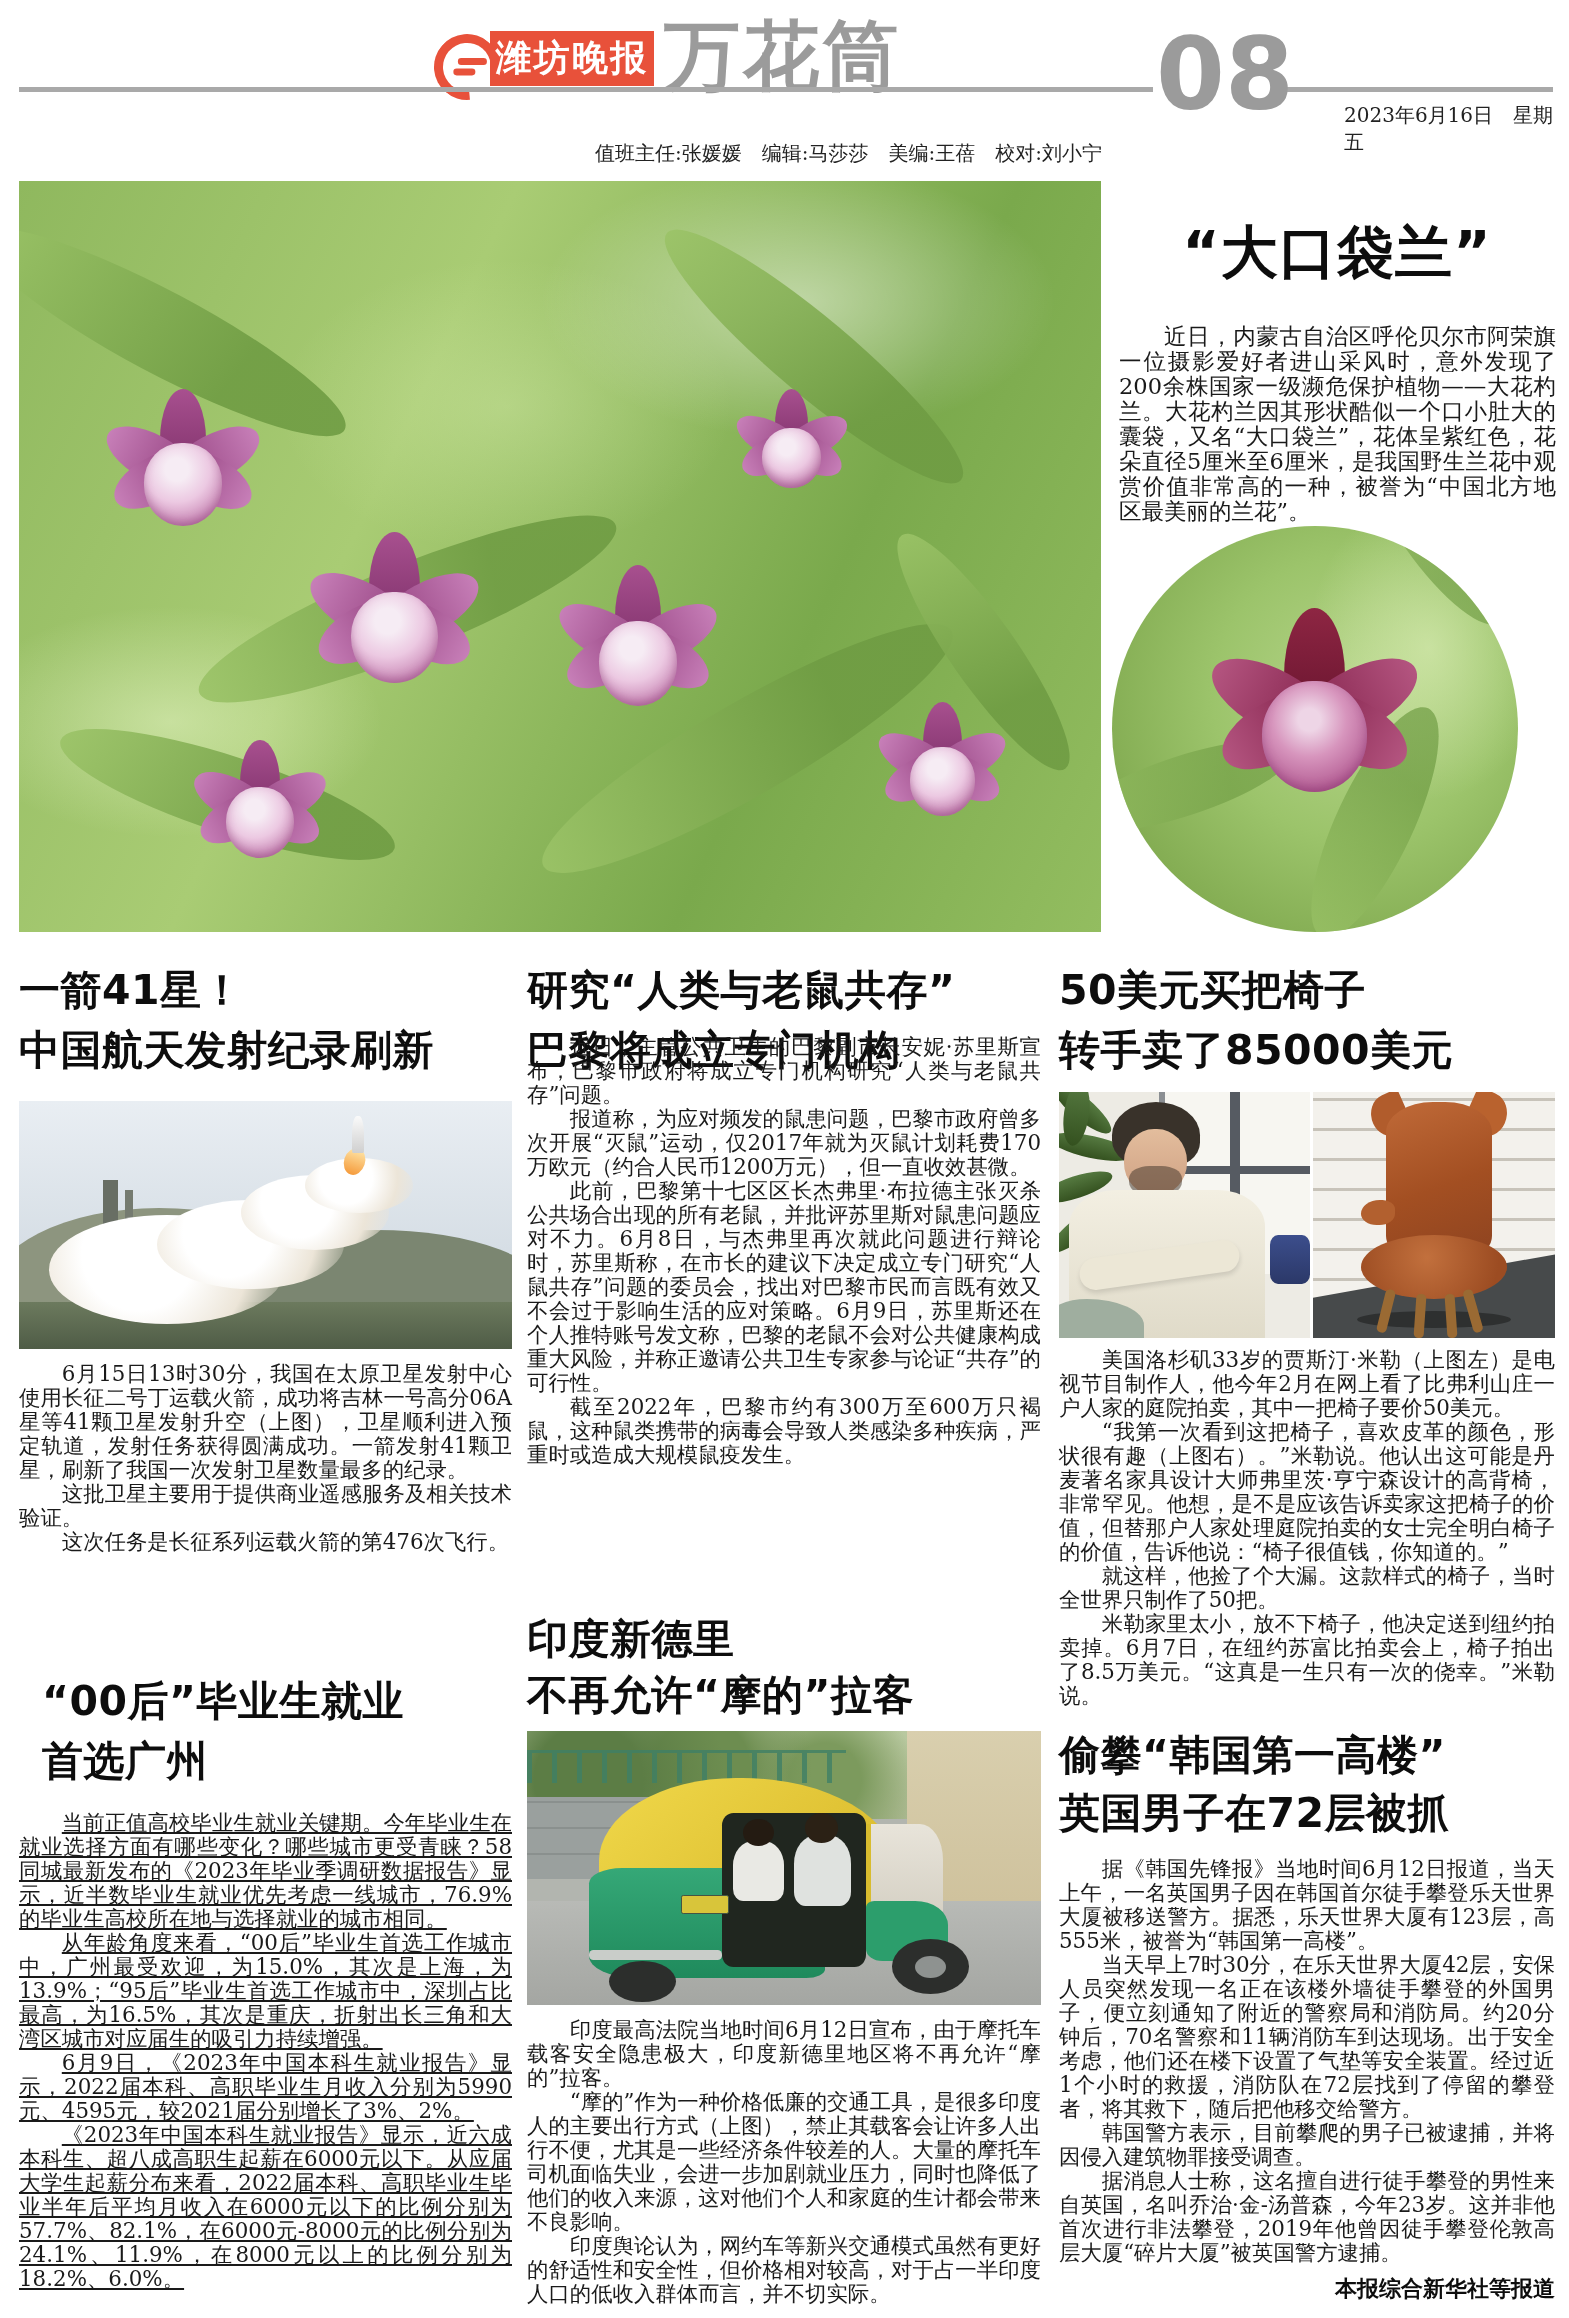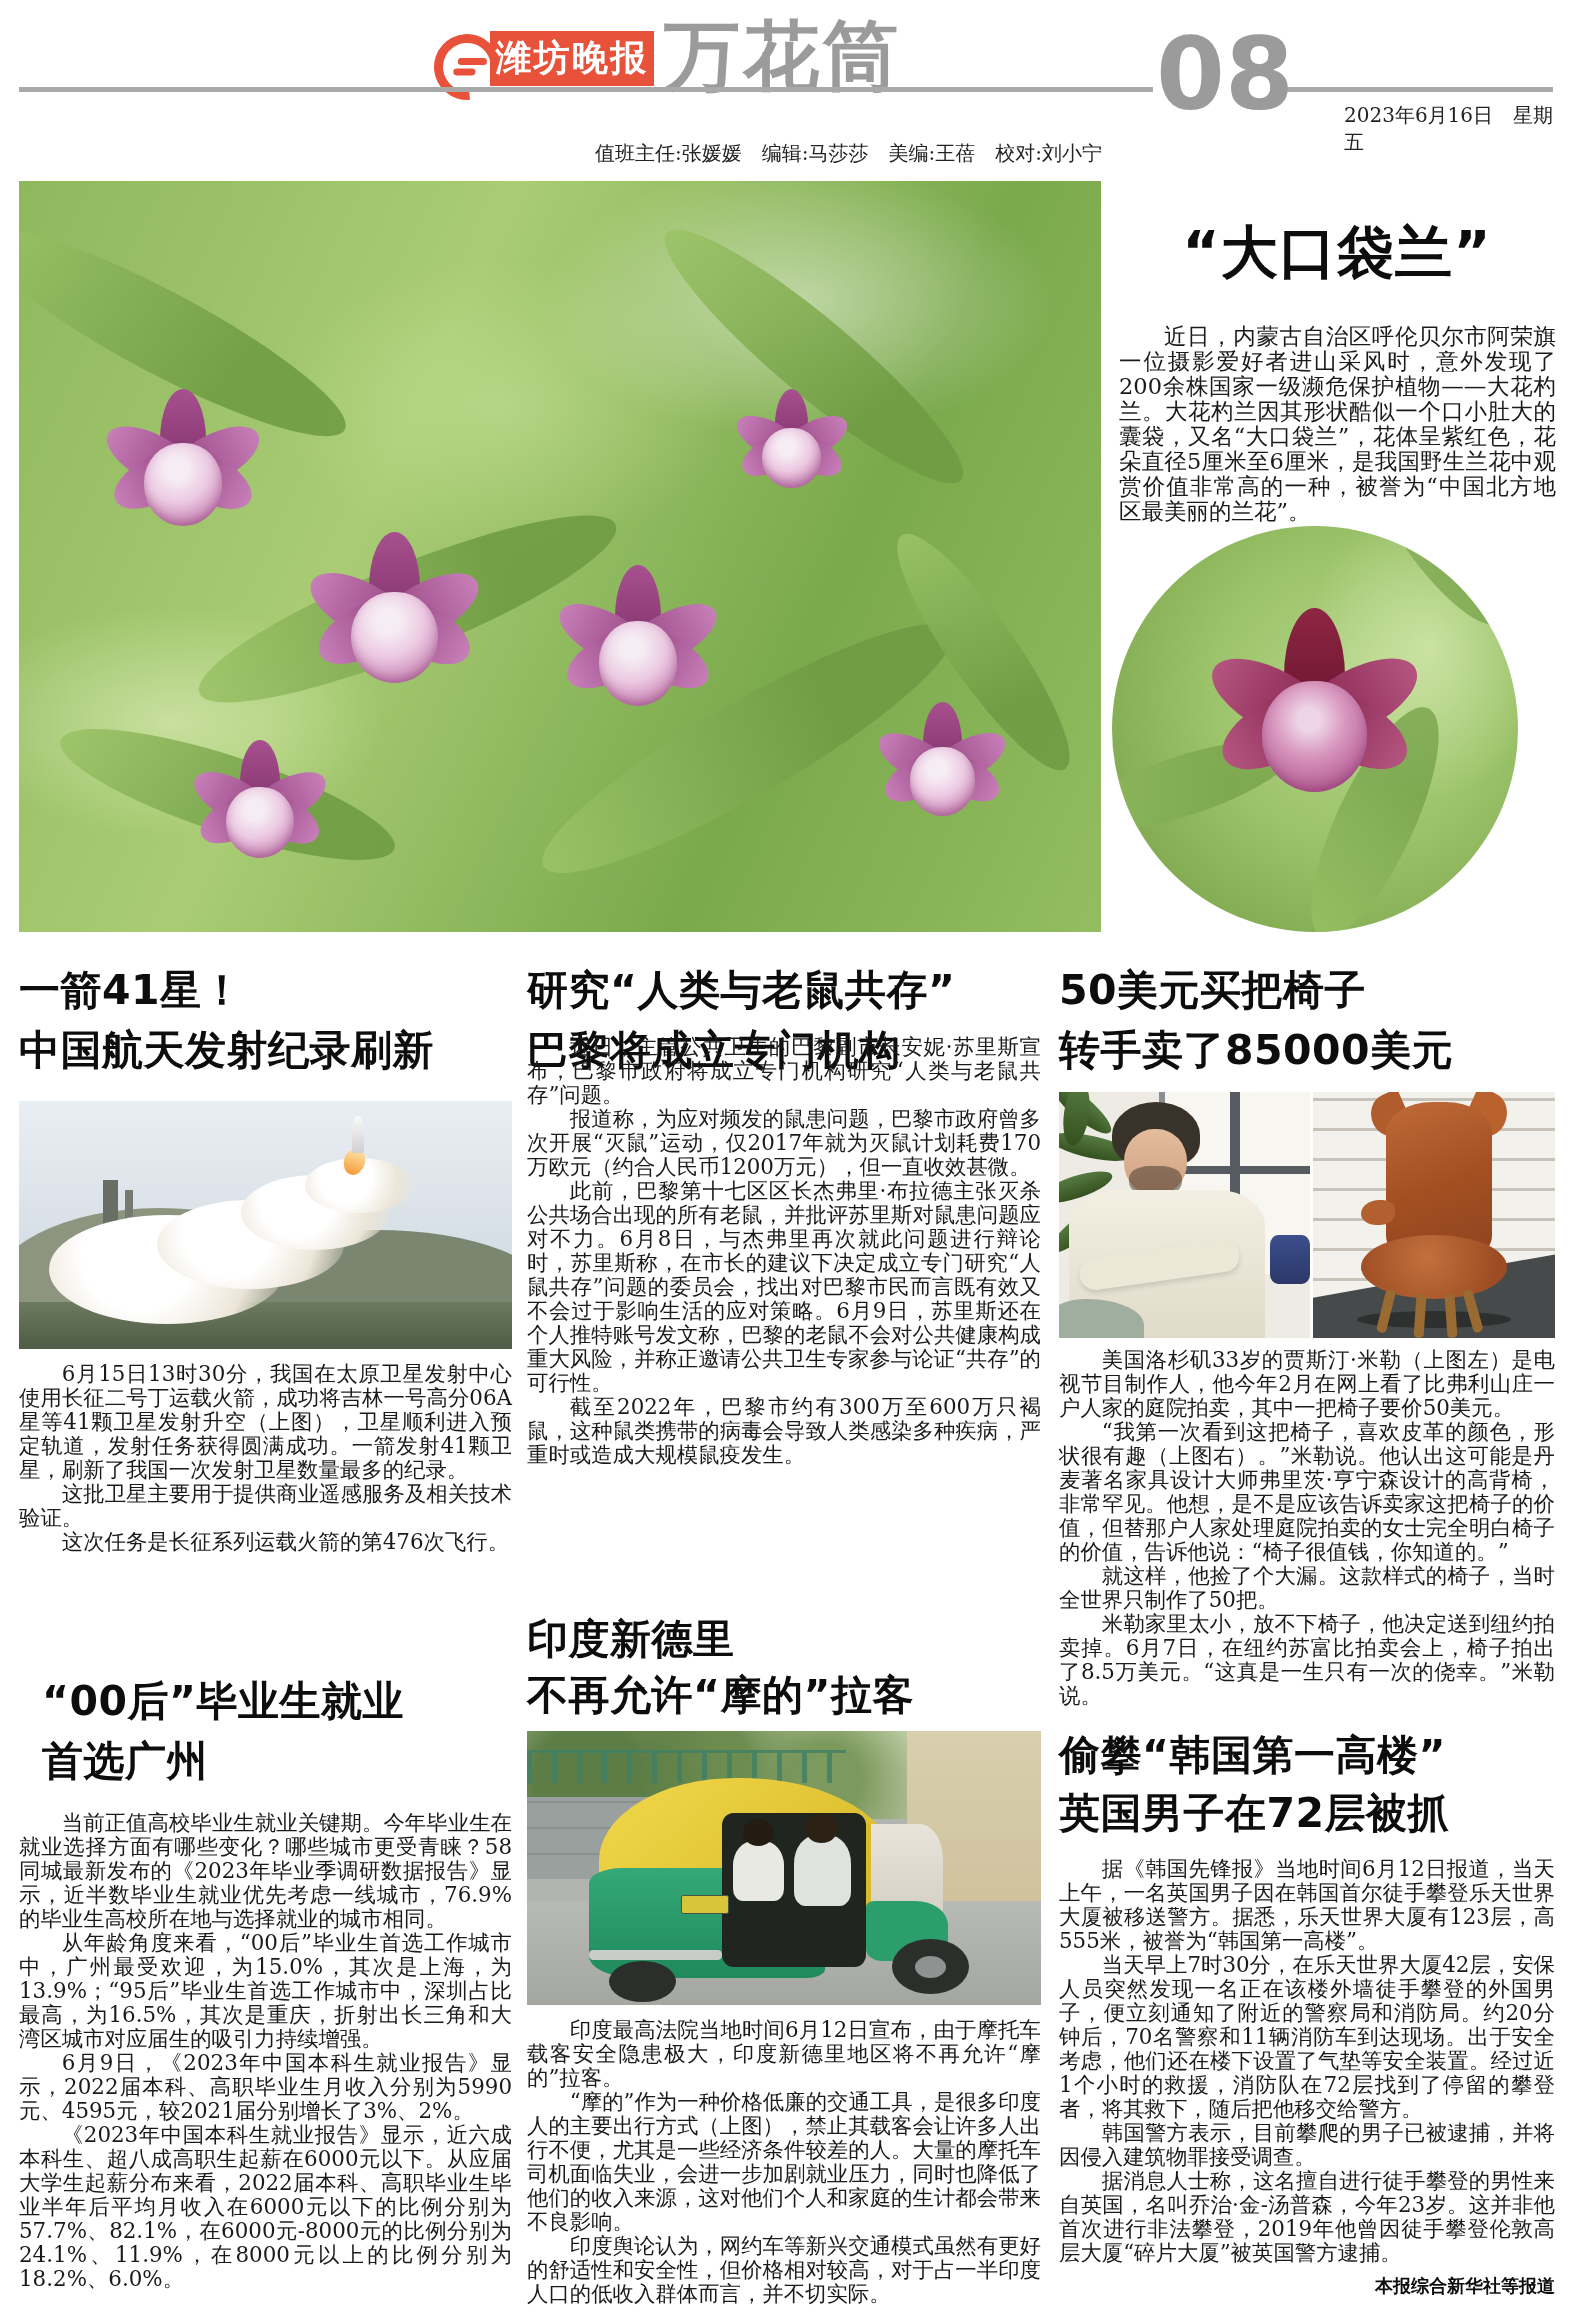--- a/index.html
+++ b/index.html
@@ -22,21 +22,21 @@
   .pagenum{position:absolute;left:1156px;top:25px;font-size:99px;font-weight:bold;color:#9b9b9b;line-height:99px;}
   .staffline{position:absolute;left:595px;top:100px;font-size:20px;color:#222;font-family:"DejaVu Serif",serif;margin-top:40px;}
   .dateline{position:absolute;left:1344px;top:102px;font-size:20px;color:#222;font-family:"DejaVu Serif",serif;}
   
   .headline{font-weight:bold;color:#0d0d0d;line-height:60px;font-size:41px;letter-spacing:0.5px;}
   .body-text{font-family:"DejaVu Serif",serif;font-size:21.4px;line-height:24px;text-align:justify;color:#1a1a1a;}
   .body-text p{margin:0;text-indent:2em;}
   .lead-title{font-weight:bold;font-size:57px;color:#0d0d0d;text-align:center;letter-spacing:1.1px;}
   .lead-body{font-family:"DejaVu Serif",serif;font-size:22.5px;line-height:25px;text-align:justify;color:#1a1a1a;}
   .lead-body p{margin:0;text-indent:2em;}
-  .footer-credit{font-weight:bold;font-size:18px;text-align:right;color:#0d0d0d;}
+  .footer-credit{font-weight:bold;font-size:22px;text-align:right;color:#0d0d0d;}
   
   .main-photo{left:19px;top:181px;width:1082px;height:751px;overflow:hidden;
      background:
        radial-gradient(ellipse 34% 26% at 72% 16%, rgba(255,255,255,.45), rgba(255,255,255,0) 70%),
        radial-gradient(ellipse 28% 22% at 14% 72%, rgba(235,248,205,.5), rgba(235,248,205,0) 70%),
        radial-gradient(ellipse 30% 28% at 45% 30%, rgba(220,240,180,.35), rgba(220,240,180,0) 70%),
        linear-gradient(115deg,#8fb85e,#a9cc74 35%,#7aa94c 70%,#93bd60);}
   .leaf{position:absolute;border-radius:50%;background:linear-gradient(100deg,#9cc468,#6f9c43 70%);opacity:.9;}
   .fl{position:absolute;}
   .pt{position:absolute;left:36%;top:0;width:28%;height:58%;
@@ -266,21 +266,21 @@
     <p>6月15日13时30分，我国在太原卫星发射中心使用长征二号丁运载火箭，成功将吉林一号高分06A星等41颗卫星发射升空（上图），卫星顺利进入预定轨道，发射任务获得圆满成功。一箭发射41颗卫星，刷新了我国一次发射卫星数量最多的纪录。</p>
     <p>这批卫星主要用于提供商业遥感服务及相关技术验证。</p>
     <p>这次任务是长征系列运载火箭的第476次飞行。</p>
   </div>
 
   <div class="abs headline" style="left:19px;top:1671px;width:493px;margin-left:23px;">
     <div>“00后”毕业生就业</div>
     <div>首选广州</div>
   </div>
 
-  <div class="abs body-text" style="left:19px;top:1811px;width:493px;">
+  <div class="abs body-text" style="left:19px;top:1811px;width:493px;text-decoration:underline;">
     <p>当前正值高校毕业生就业关键期。今年毕业生在就业选择方面有哪些变化？哪些城市更受青睐？58同城最新发布的《2023年毕业季调研数据报告》显示，近半数毕业生就业优先考虑一线城市，76.9%的毕业生高校所在地与选择就业的城市相同。</p>
     <p>从年龄角度来看，“00后”毕业生首选工作城市中，广州最受欢迎，为15.0%，其次是上海，为13.9%；“95后”毕业生首选工作城市中，深圳占比最高，为16.5%，其次是重庆，折射出长三角和大湾区城市对应届生的吸引力持续增强。</p>
     <p>6月9日，《2023年中国本科生就业报告》显示，2022届本科、高职毕业生月收入分别为5990元、4595元，较2021届分别增长了3%、2%。</p>
     <p>《2023年中国本科生就业报告》显示，近六成本科生、超八成高职生起薪在6000元以下。从应届大学生起薪分布来看，2022届本科、高职毕业生毕业半年后平均月收入在6000元以下的比例分别为57.7%、82.1%，在6000元-8000元的比例分别为24.1%、11.9%，在8000元以上的比例分别为18.2%、6.0%。</p>
   </div>
 
   <div class="abs headline" style="left:527px;top:960px;width:514px;">
     <div>研究“人类与老鼠共存”</div>
     <div>巴黎将成立专门机构</div>
   </div>

